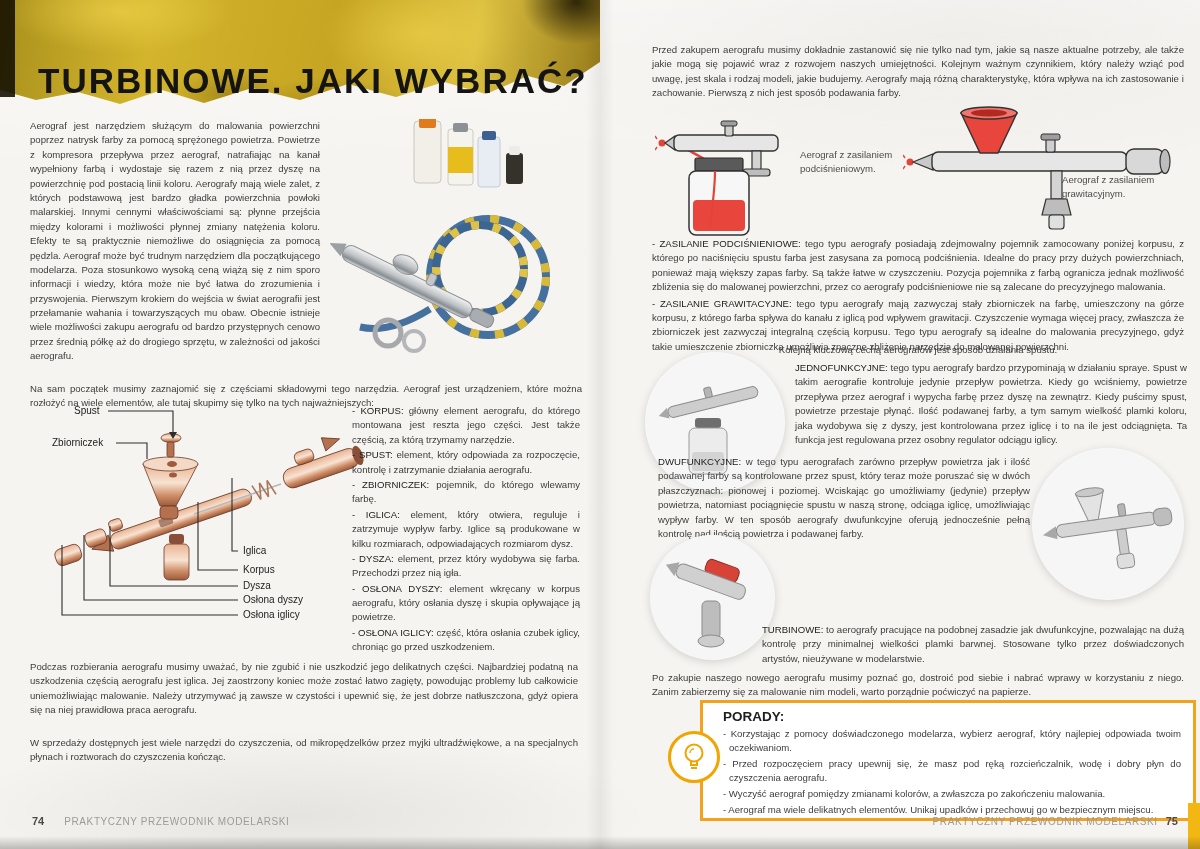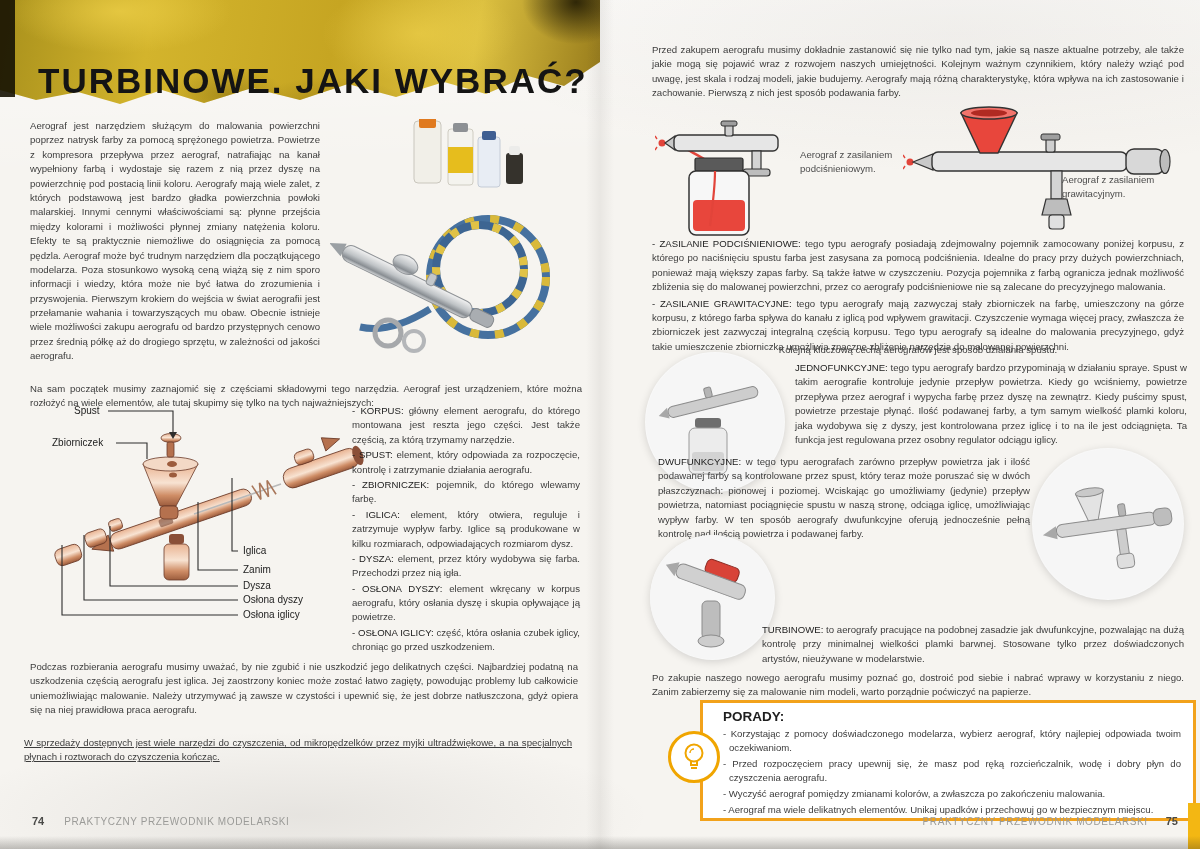--- a/index.html
+++ b/index.html
@@ -34,26 +34,26 @@
   .intro-wrap{position:absolute;left:30px;top:119px;width:552px;}
   .photo-float{float:right;width:252px;height:238px;margin:0 0 4px 10px;}
   .comp-intro{clear:both;padding-top:8px;}
 
   .diagram{position:absolute;left:18px;top:402px;width:330px;height:235px;margin-left:28px;}
   .dlabel{position:absolute;font-size:10px;color:#222;white-space:nowrap;}
   .parts{position:absolute;left:352px;top:404px;width:228px;}
   .parts p{margin:0 0 1px 0;}
 
   .care{position:absolute;left:30px;top:660px;width:548px;}
-  .clean{position:absolute;left:24px;top:736px;width:548px;text-decoration:underline;}
+  .clean{position:absolute;left:30px;top:736px;width:548px;}
 
   .footer-l{position:absolute;left:32px;top:815px;font-size:10px;color:#9b9b98;letter-spacing:.6px;}
   .footer-l .pno{font-weight:bold;color:#4a4a48;font-size:11px;margin-right:20px;letter-spacing:0;}
   .footer-r{position:absolute;left:652px;top:815px;width:526px;text-align:right;font-size:10px;color:#9b9b98;letter-spacing:.6px;}
-  .footer-r .pno{font-weight:bold;color:#4a4a48;font-size:11px;margin-left:18px;letter-spacing:0;}
+  .footer-r .pno{font-weight:bold;color:#4a4a48;font-size:11px;margin-left:8px;letter-spacing:0;}
   .edge-strip{position:absolute;left:1188px;top:803px;width:12px;height:46px;background:#f3b713;}
 
   
   .r-intro{position:absolute;left:652px;top:43px;width:532px;}
   .illo{position:absolute;}
   .caption{position:absolute;font-size:9.6px;line-height:1.45;color:#4c4c4c;}
   .feed{position:absolute;left:652px;top:237px;width:532px;}
   .trigger-intro{position:absolute;left:652px;top:344px;width:532px;text-align:center;font-size:9.6px;color:#3c3c3c;}
   .circle-photo{position:absolute;border-radius:50%;background:#f8f8f8;
     box-shadow:0 2px 8px rgba(0,0,0,.14);overflow:hidden;}
@@ -173,21 +173,21 @@
         <polyline points="152,100 152,168 192,168"></polyline>
         <polyline points="64,124 64,184 192,184"></polyline>
         <polyline points="38,133 38,198 192,198"></polyline>
         <polyline points="16,143 16,213 192,213"></polyline>
       </g>
       <polygon points="123,30 131,30 127,37" fill="#2d2d2d"></polygon>
     </svg>
     <span class="dlabel" style="left:28px;top:3px">Spust</span>
     <span class="dlabel" style="left:6px;top:35px">Zbiorniczek</span>
     <span class="dlabel" style="left:197px;top:143px">Iglica</span>
-    <span class="dlabel" style="left:197px;top:162px">Zanim</span>
+    <span class="dlabel" style="left:197px;top:162px">Korpus</span>
     <span class="dlabel" style="left:197px;top:178px">Dysza</span>
     <span class="dlabel" style="left:197px;top:192px">Osłona dyszy</span>
     <span class="dlabel" style="left:197px;top:207px">Osłona iglicy</span>
   </div>
 
   <div class="parts">
     <p class="body-txt"><span class="bt">- KORPUS:</span><span> główny element aerografu, do którego montowana jest reszta jego części. Jest także częścią, za którą trzymamy narzędzie.</span></p>
     <p class="body-txt"><span class="bt">- SPUST:</span><span> element, który odpowiada za rozpoczęcie, kontrolę i zatrzymanie działania aerografu.</span></p>
     <p class="body-txt"><span class="bt">- ZBIORNICZEK:</span><span> pojemnik, do którego wlewamy farbę.</span></p>
     <p class="body-txt"><span class="bt">- IGLICA:</span><span> element, który otwiera, reguluje i zatrzymuje wypływ farby. Iglice są produkowane w kilku rozmiarach, odpowiadających rozmiarom dysz.</span></p>

